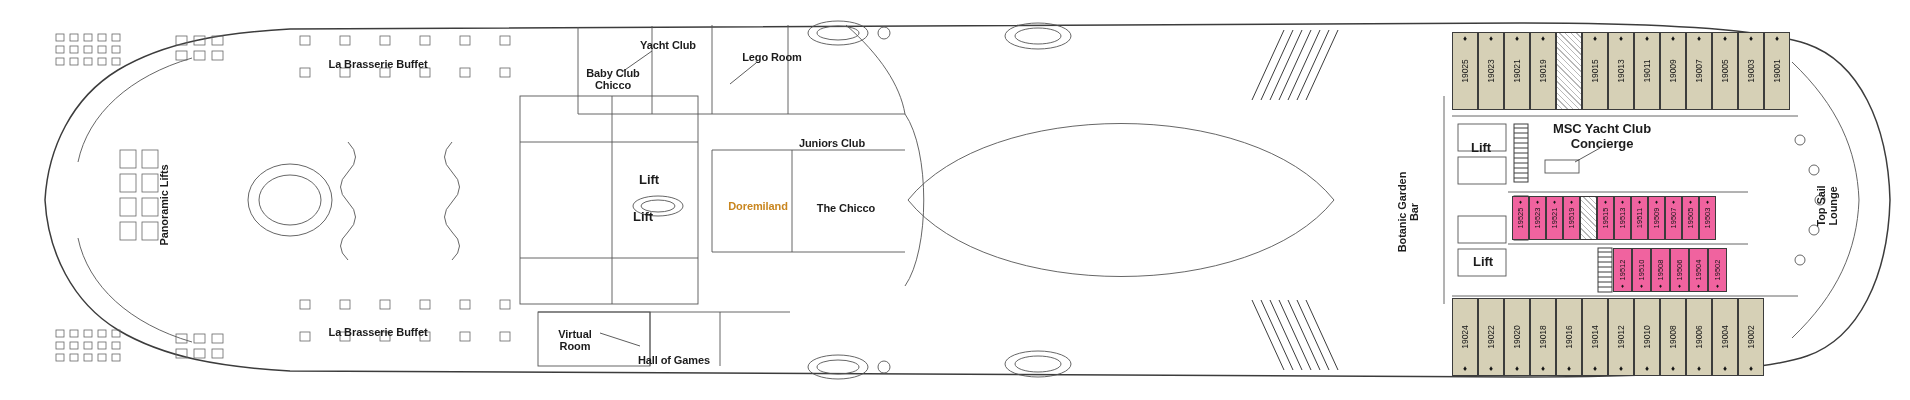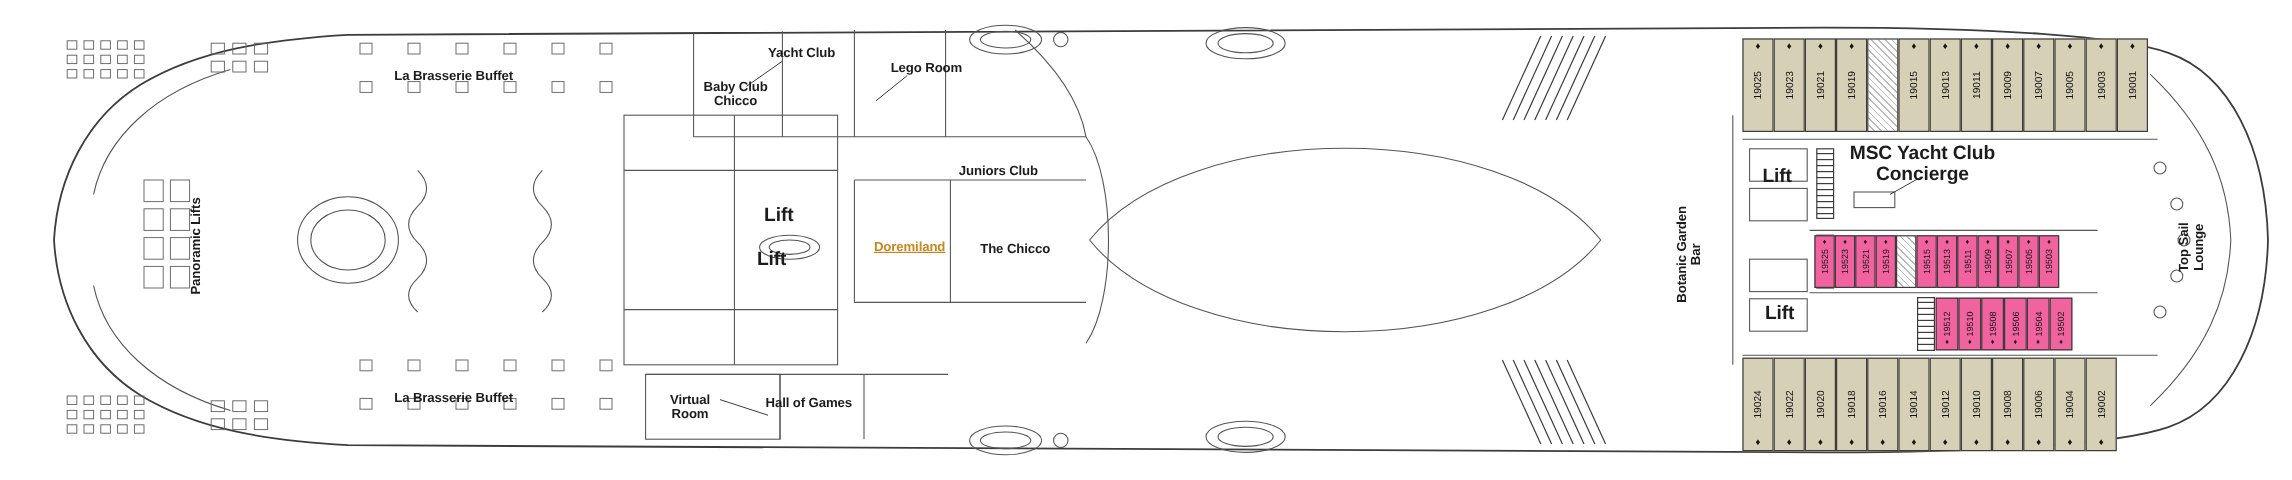--- a/index.html
+++ b/index.html
@@ -11,22 +11,22 @@
   #plan svg { position:absolute; left:0; top:0; }
 
   
   .lbl {
     position:absolute; transform:translate(-50%,-50%);
     font-size:11px; font-weight:bold; color:#1c1c1c;
     text-align:center; white-space:pre-line; line-height:1.12;
     letter-spacing:-0.1px; pointer-events:none;
   }
   .lbl.vert { transform:translate(-50%,-50%) rotate(-90deg); }
-  .lbl.small { font-size:16px; }
-  .lbl.doremiland { color:var(--doremiland,#c9861f);text-decoration:underline; }
+  .lbl.small { font-size:13px; }
+  .lbl.doremiland { color:var(--doremiland,#c9861f); }
 
   
   .cabin-row { position:absolute; display:flex; }
   .cabin-row[data-kind="beige"] { --fill:var(--beige,#d6d0b6); --fs:8.5px; --ds:8px; }
   .cabin-row[data-kind="pink"]  { --fill:var(--pink,#f0639f);  --fs:7.5px; --ds:6px; }
   .cabin {
     position:relative; width:var(--w); height:var(--h);
     border:1px solid var(--line,#3c3c3c); background:var(--fill);
   }
   .cabin.gap {
@@ -260,21 +260,21 @@
   <div class="lbl" style="left:613px;  top:79px;">Baby Club
 Chicco</div>
   <div class="lbl" style="left:772px;  top:57px;">Lego Room</div>
   <div class="lbl" style="left:832px;  top:143px;">Juniors Club</div>
   <div class="lbl small" style="left:649px;  top:180px;">Lift</div>
   <div class="lbl small" style="left:643px;  top:217px;">Lift</div>
   <div class="lbl doremiland" style="left:758px; top:206px;">Doremiland</div>
   <div class="lbl" style="left:846px;  top:208px;">The Chicco</div>
   <div class="lbl" style="left:557px;  top:340px;margin-left:18px;">Virtual
 Room</div>
-  <div class="lbl" style="left:674px;  top:336px;">Hall of Games</div>
+  <div class="lbl" style="left:674px;  top:360px;">Hall of Games</div>
   <div class="lbl vert" style="left:1408px; top:212px;">Botanic Garden
 Bar</div>
   <div class="lbl small" style="left:1481px; top:148px;">Lift</div>
   <div class="lbl small" style="left:1483px; top:262px;">Lift</div>
   <div class="lbl small" style="left:1602px; top:137px;">MSC Yacht Club
 Concierge</div>
   <div class="lbl vert" style="left:1827px; top:206px;">Top Sail Lounge</div>
 
   <div class="cabin-row" data-kind="beige" data-diamond="top" style="left:1452px; top:32px;  --w:26px; --h:78px;">
       <div class="cabin">

